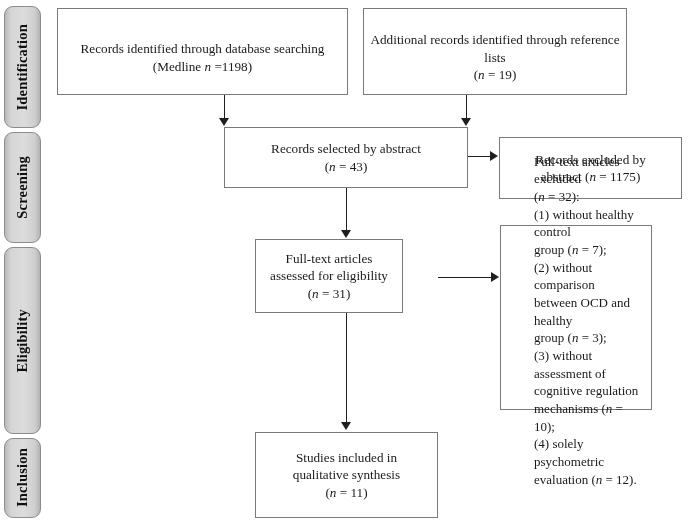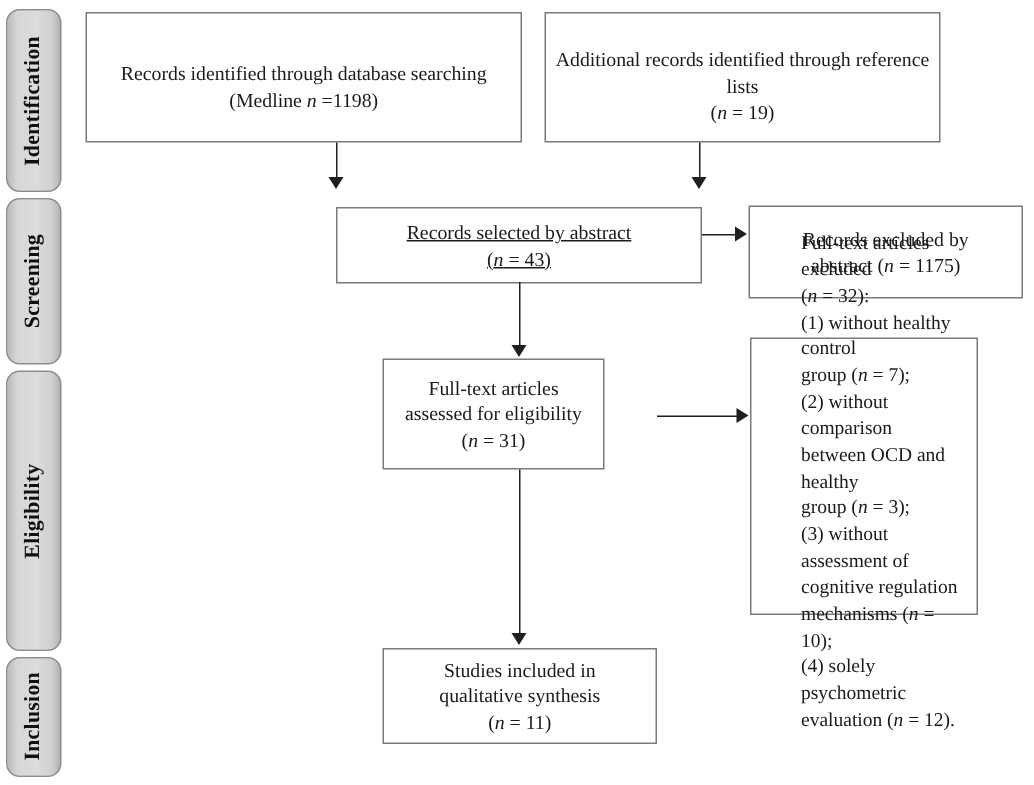--- a/index.html
+++ b/index.html
@@ -126,21 +126,21 @@
 lists
 (<i>n</i> = 19)</div>
   </div>
 
   <div class="vline" style="left:224px; top:95px; height:24px;"></div>
   <div class="arrow-down" style="left:219px; top:118px;"></div>
 
   <div class="vline" style="left:466px; top:95px; height:24px;"></div>
   <div class="arrow-down" style="left:461px; top:118px;"></div>
 
-  <div class="flow-box center-v" style="left:224px; top:138px; width:244px; height:51px;text-decoration:underline;">
+  <div class="flow-box center-v" style="left:224px; top:127px; width:244px; height:61px;">
     <div class="box-text">Records selected by abstract
 (<i>n</i> = 43)</div>
   </div>
 
   <div class="flow-box center-v" style="left:499px; top:125px; width:183px; height:62px;margin-top:12px;">
     <div class="box-text">Records excluded by
 abstract (<i>n</i> = 1175)</div>
   </div>
 
   <div class="hline" style="left:468px; top:156px; width:23px;"></div>
@@ -169,19 +169,19 @@
 (4) solely psychometric
 evaluation (<i>n</i> = 12).</div>
   </div>
 
   <div class="hline" style="left:438px; top:277px; width:54px;"></div>
   <div class="arrow-right" style="left:491px; top:272px;"></div>
 
   <div class="vline" style="left:346px; top:313px; height:110px;"></div>
   <div class="arrow-down" style="left:341px; top:422px;"></div>
 
-  <div class="flow-box center-v" style="left:255px; top:432px; width:183px; height:64px;">
+  <div class="flow-box center-v" style="left:255px; top:432px; width:183px; height:86px;">
     <div class="box-text">Studies included in
 qualitative synthesis
 (<i>n</i> = 11)</div>
   </div>
 
 </div>
 
 </body></html>

